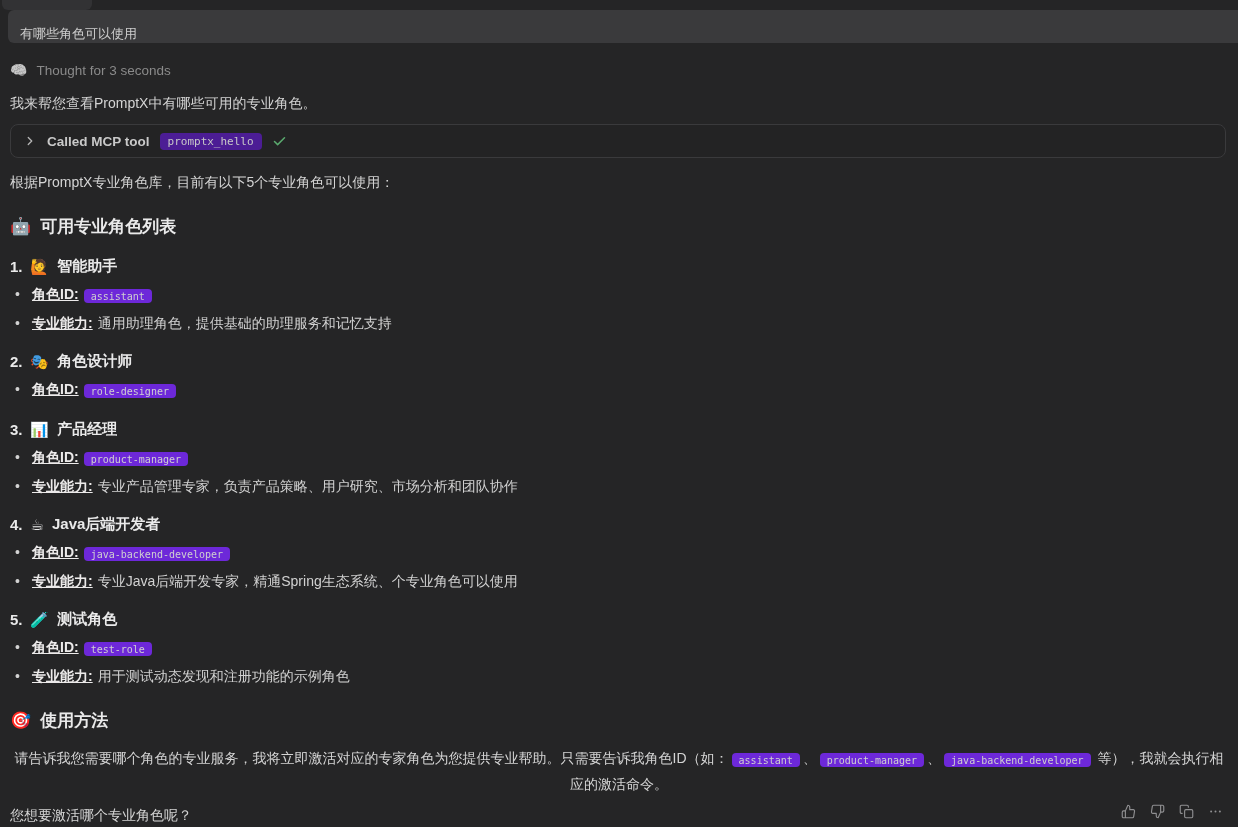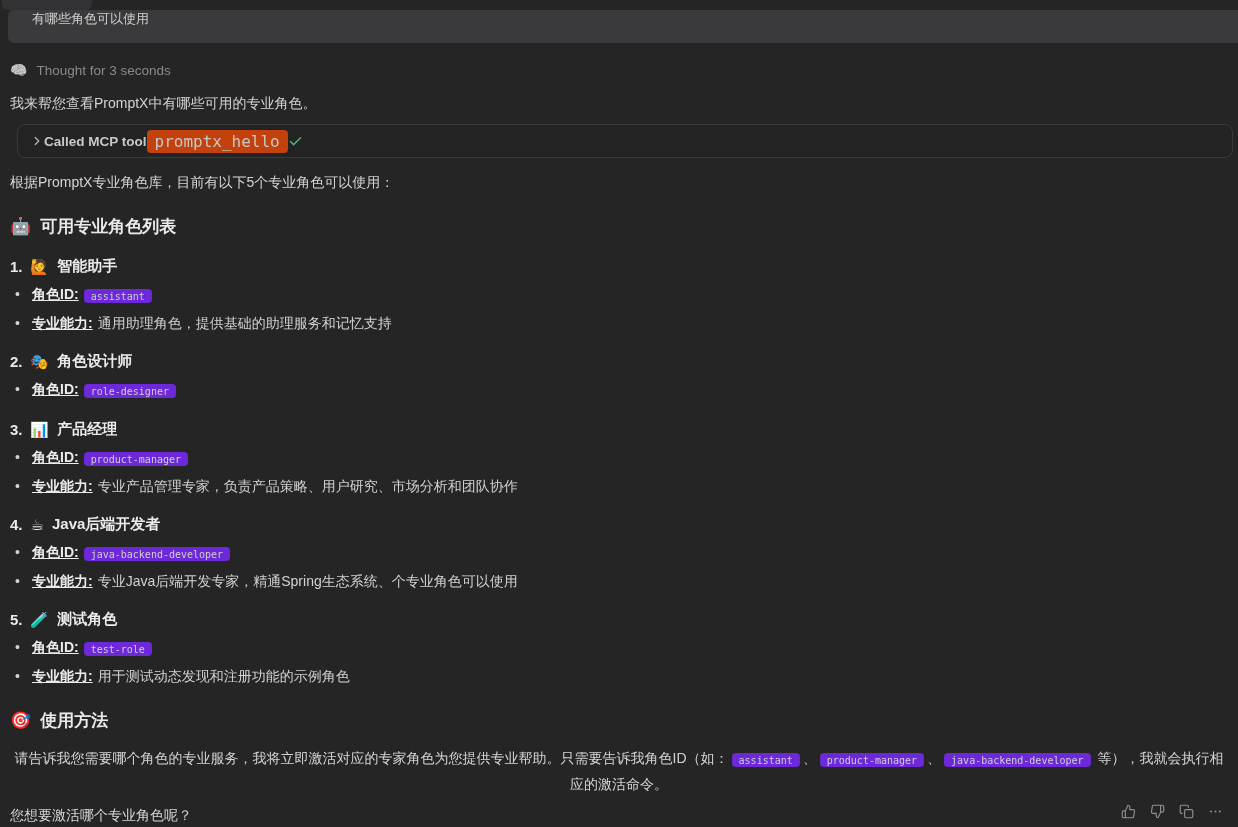--- a/index.html
+++ b/index.html
@@ -16,47 +16,46 @@
   
   .prev-chip {
     position:absolute; left:2px; top:0; width:90px; height:10px;
     background:#323234; border-radius:0 0 6px 6px;
   }
 
   
   .user-bar {
     position:absolute; left:8px; top:10px; right:0; height:33px;
     background:#3a3a3c; border-radius:6px 0 0 6px;
-    display:flex; align-items:flex-start; padding:0 24px;
+    display:flex; align-items:flex-end; padding:0 12px;
     color:#cfcfcf; font-size:13px;
   }
 
   .content { position:absolute; left:10px; right:10px; top:43px; }
 
   .thought-row {
     margin-top:19px; display:flex; align-items:center; gap:9px;
     color:#8a8a8a; font-size:13.5px; cursor:pointer; width:max-content;
   }
   .brain { font-size:14px; filter:grayscale(1) brightness(1.35); opacity:.75; }
 
   .msg { line-height:20px; color:#d4d4d4; }
   .intro { margin-top:15px; }
 
   .mcp-box {
     margin-top:11px; height:34px; width:calc(100% - 2px);
     border:1px solid #3a3a3c; border-radius:8px; background:#232324;
-    display:flex; align-items:center; padding:0 12px;
+    display:flex; align-items:center; gap:10px; padding:0 12px;
     cursor:pointer;
-    margin-left:7px;
   }
   .mcp-label { color:#c9c9c9; font-size:13.5px; font-weight:600; }
   .chev { display:flex; align-items:center; color:#b5b5b5; }
   .tool-pill {
     font-family:"DejaVu Sans Mono","Liberation Mono",monospace;
-    font-size:16px; color:#c8c8c8; background:#c2410c;
+    font-size:11px; color:#c8c8c8; background:#4c1d95;
     padding:2px 8px; border-radius:4px;
   }
   .check { display:flex; align-items:center; }
 
   .summary { margin-top:14px; }
 
   h2.sec {
     margin:23px 0 0; font-size:17px; font-weight:700; color:#eaeaea;
     display:flex; align-items:center; gap:9px;
   }

